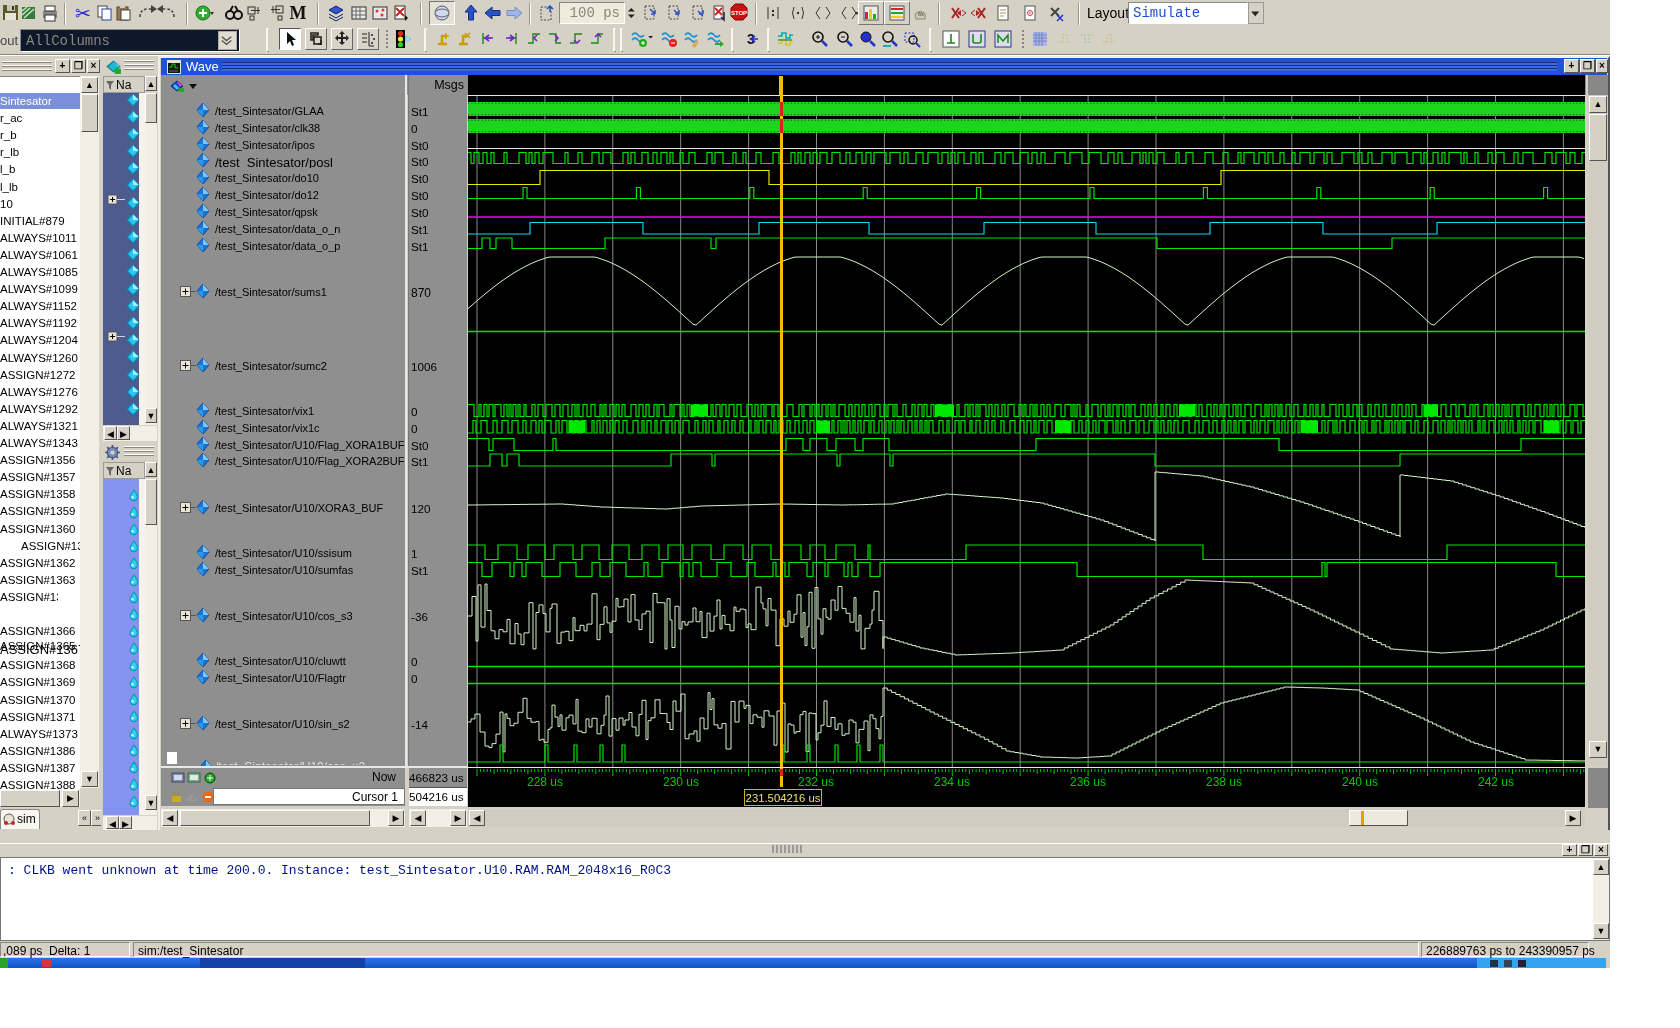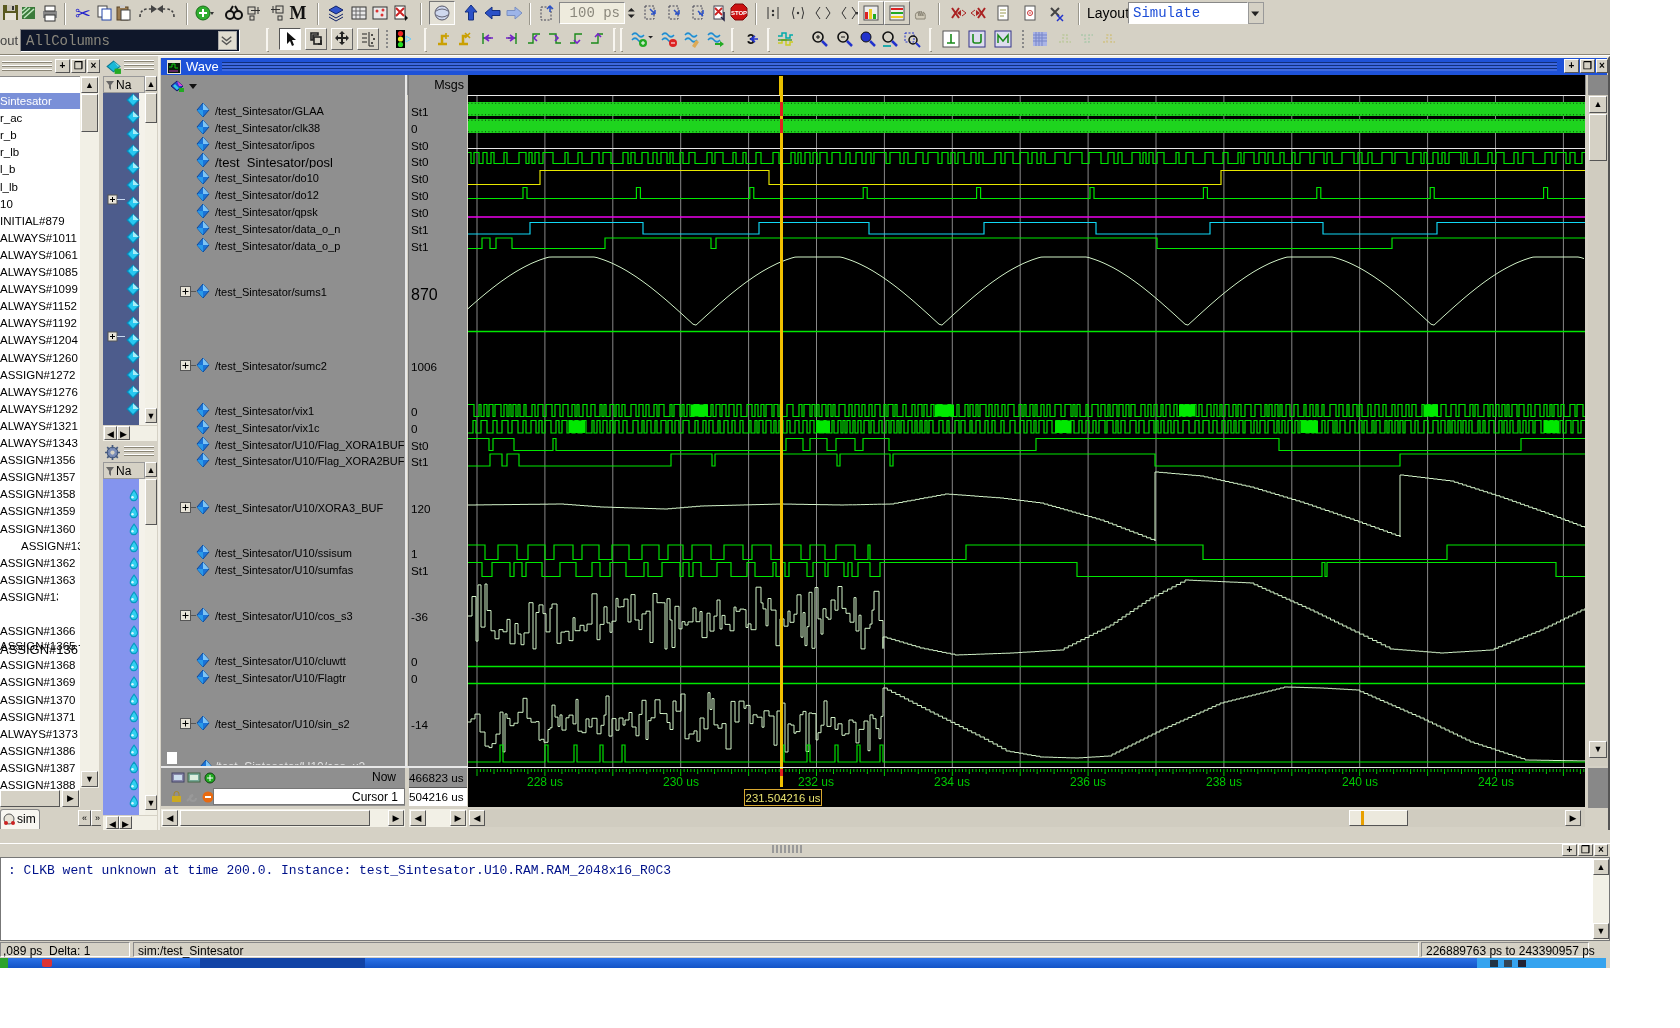--- a/index.html
+++ b/index.html
@@ -731,21 +731,21 @@
     <rect x="0.5" y="0.5" width="10" height="10" fill="#e8e4d8" stroke="#555"></rect>
     <path d="M2.5 5.5 h6 M5.5 2.5 v6" stroke="#000"></path>
     <path d="M11 5.5 h5" stroke="#555"></path>
   </svg>
 <svg class="icon" style="left:196px;top:283.5px" width="14" height="14">
     <path d="M7 0 L13 7 L7 14 L1 7 Z" fill="#1b74d8" stroke="#0c4a9a"></path>
     <path d="M7 0 L13 7 L7 7 Z" fill="#7ec4f4"></path>
     <path d="M7 14 L1 7 L7 7 Z" fill="#2a9ae8"></path>
   </svg>
 <div style="position:absolute;left:215px;top:283.5px;width:190px;height:15px;color:#000;font-size:11px;padding-top:2px;white-space:nowrap;overflow:hidden;">/test_Sintesator/sums1</div>
-<div style="position:absolute;left:411px;top:283.5px;width:54px;height:15px;color:#000;font-size:16px;padding-top:2px;white-space:nowrap;">870</div>
+<div style="position:absolute;left:411px;top:283.5px;width:54px;height:15px;color:#000;font-size:12px;padding-top:2px;white-space:nowrap;">870</div>
 <svg class="icon" style="left:180px;top:359.5px" width="16" height="11">
     <rect x="0.5" y="0.5" width="10" height="10" fill="#e8e4d8" stroke="#555"></rect>
     <path d="M2.5 5.5 h6 M5.5 2.5 v6" stroke="#000"></path>
     <path d="M11 5.5 h5" stroke="#555"></path>
   </svg>
 <svg class="icon" style="left:196px;top:357.5px" width="14" height="14">
     <path d="M7 0 L13 7 L7 14 L1 7 Z" fill="#1b74d8" stroke="#0c4a9a"></path>
     <path d="M7 0 L13 7 L7 7 Z" fill="#7ec4f4"></path>
     <path d="M7 14 L1 7 L7 7 Z" fill="#2a9ae8"></path>
   </svg>

